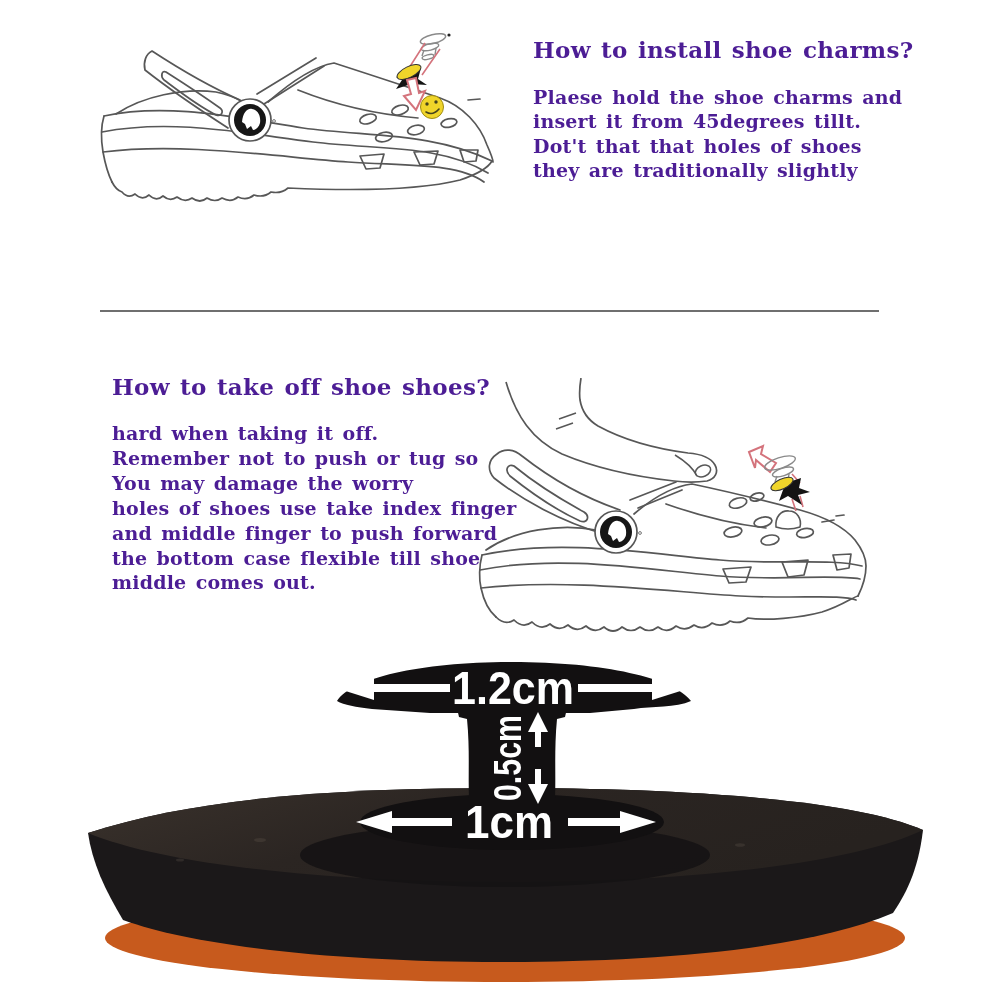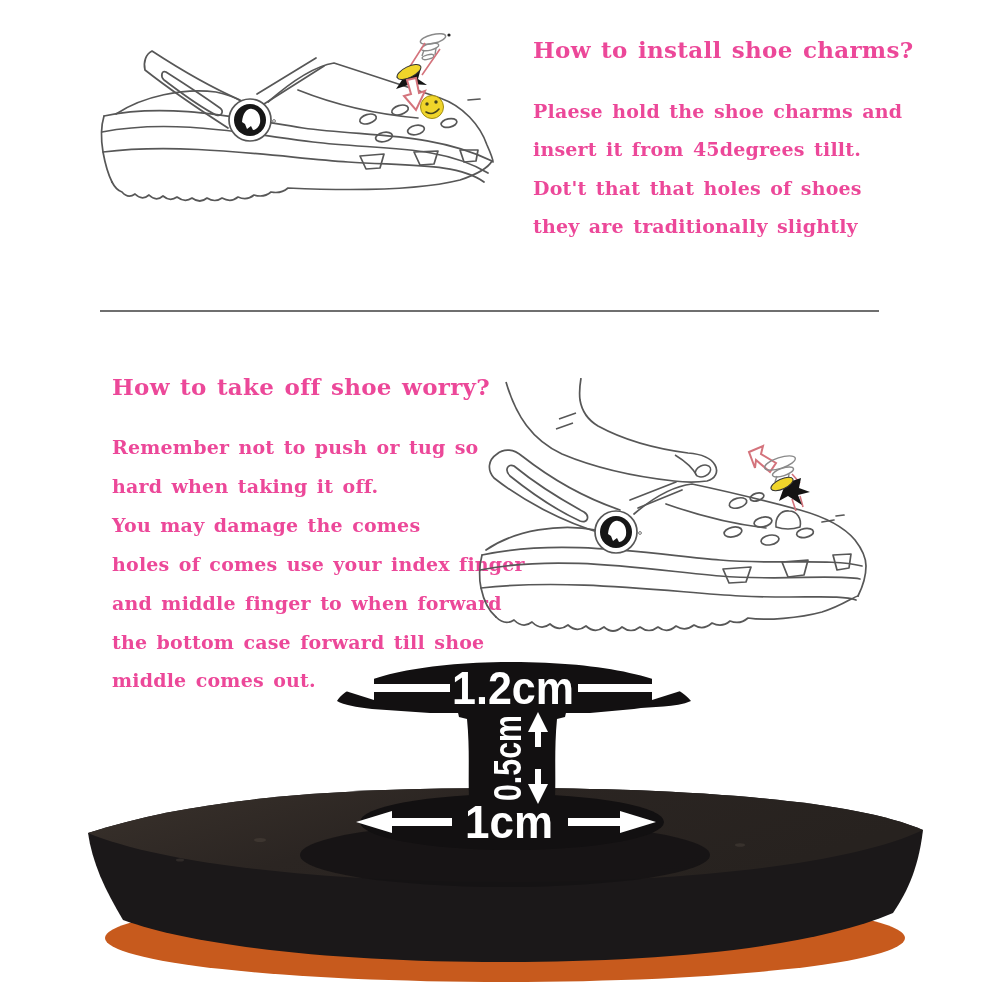--- a/index.html
+++ b/index.html
@@ -1,21 +1,21 @@
 <!DOCTYPE html>
 <html><head>
 <meta charset="utf-8">
 <style>
   html,body{margin:0;padding:0;background:#ffffff;}
   .canvas{position:relative;width:980px;height:1000px;background:#ffffff;overflow:hidden;
-          font-family:"DejaVu Serif","Liberation Serif",serif;color:#ec4899;padding-left:12px;}
+          font-family:"DejaVu Serif","Liberation Serif",serif;color:#4c1d95;padding-left:12px;}
   .abs{position:absolute;}
   .heading{font-size:23px;font-weight:700;letter-spacing:.3px;word-spacing:2px;white-space:nowrap;}
   .bodytext{font-size:19px;font-weight:700;letter-spacing:.2px;word-spacing:2.5px;}
-  .bodytext div{white-space:nowrap;margin-top:14px;}
+  .bodytext div{white-space:nowrap;}
   .lines1 div{line-height:24.3px;}
   .lines2 div{line-height:24.9px;}
   .divider{height:2px;background:#6f6f6f;}
   svg{display:block;}
   .dimtext{font-family:"Liberation Sans","DejaVu Sans",sans-serif;font-weight:700;}
 </style>
 </head>
 <body>
 
 <div class="canvas">
@@ -91,28 +91,28 @@
   <div class="abs heading" style="left:533px;top:36px;">How to install shoe charms?</div>
   <div class="abs bodytext lines1" style="left:533px;top:85px;">
     <div>Plaese hold the shoe charms and</div>
     <div>insert it from 45degrees tillt.</div>
     <div>Dot't that that holes of shoes</div>
     <div>they are traditionally slightly</div>
   </div>
 
   <div class="abs divider" style="left:100px;top:310px;width:779px;"></div>
 
-  <div class="abs heading" style="left:112px;top:373px;">How to take off shoe worry?</div>
+  <div class="abs heading" style="left:112px;top:373px;">How to take off shoe shoes?</div>
   <div class="abs bodytext lines2" style="left:112px;top:421px;">
+    <div>hard when taking it off.</div>
     <div>Remember not to push or tug so</div>
-    <div>hard when taking it off.</div>
-    <div>You may damage the comes</div>
-    <div>holes of comes use your index finger</div>
-    <div>and middle finger to when forward</div>
-    <div>the bottom case forward till shoe</div>
+    <div>You may damage the worry</div>
+    <div>holes of shoes use take index finger</div>
+    <div>and middle finger to push forward</div>
+    <div>the bottom case flexible till shoe</div>
     <div>middle comes out.</div>
   </div>
 
   <svg class="abs" style="left:470px;top:378px;" width="530" height="272" viewBox="0 0 530 272">
     <g fill="none" stroke="#575757" stroke-width="1.7" stroke-linecap="round" stroke-linejoin="round">
 
       <g>
         <path d="M 150 132 C 115 120 80 100 52 78 C 44 71 34 70 27 76 C 18 82 17 92 24 100 C 52 122 92 144 134 156"></path>
         <path d="M 44 88 C 66 106 92 122 114 134 C 120 138 118 146 110 143 C 86 132 60 114 40 98 C 34 92 38 85 44 88 Z"></path>
       </g>

